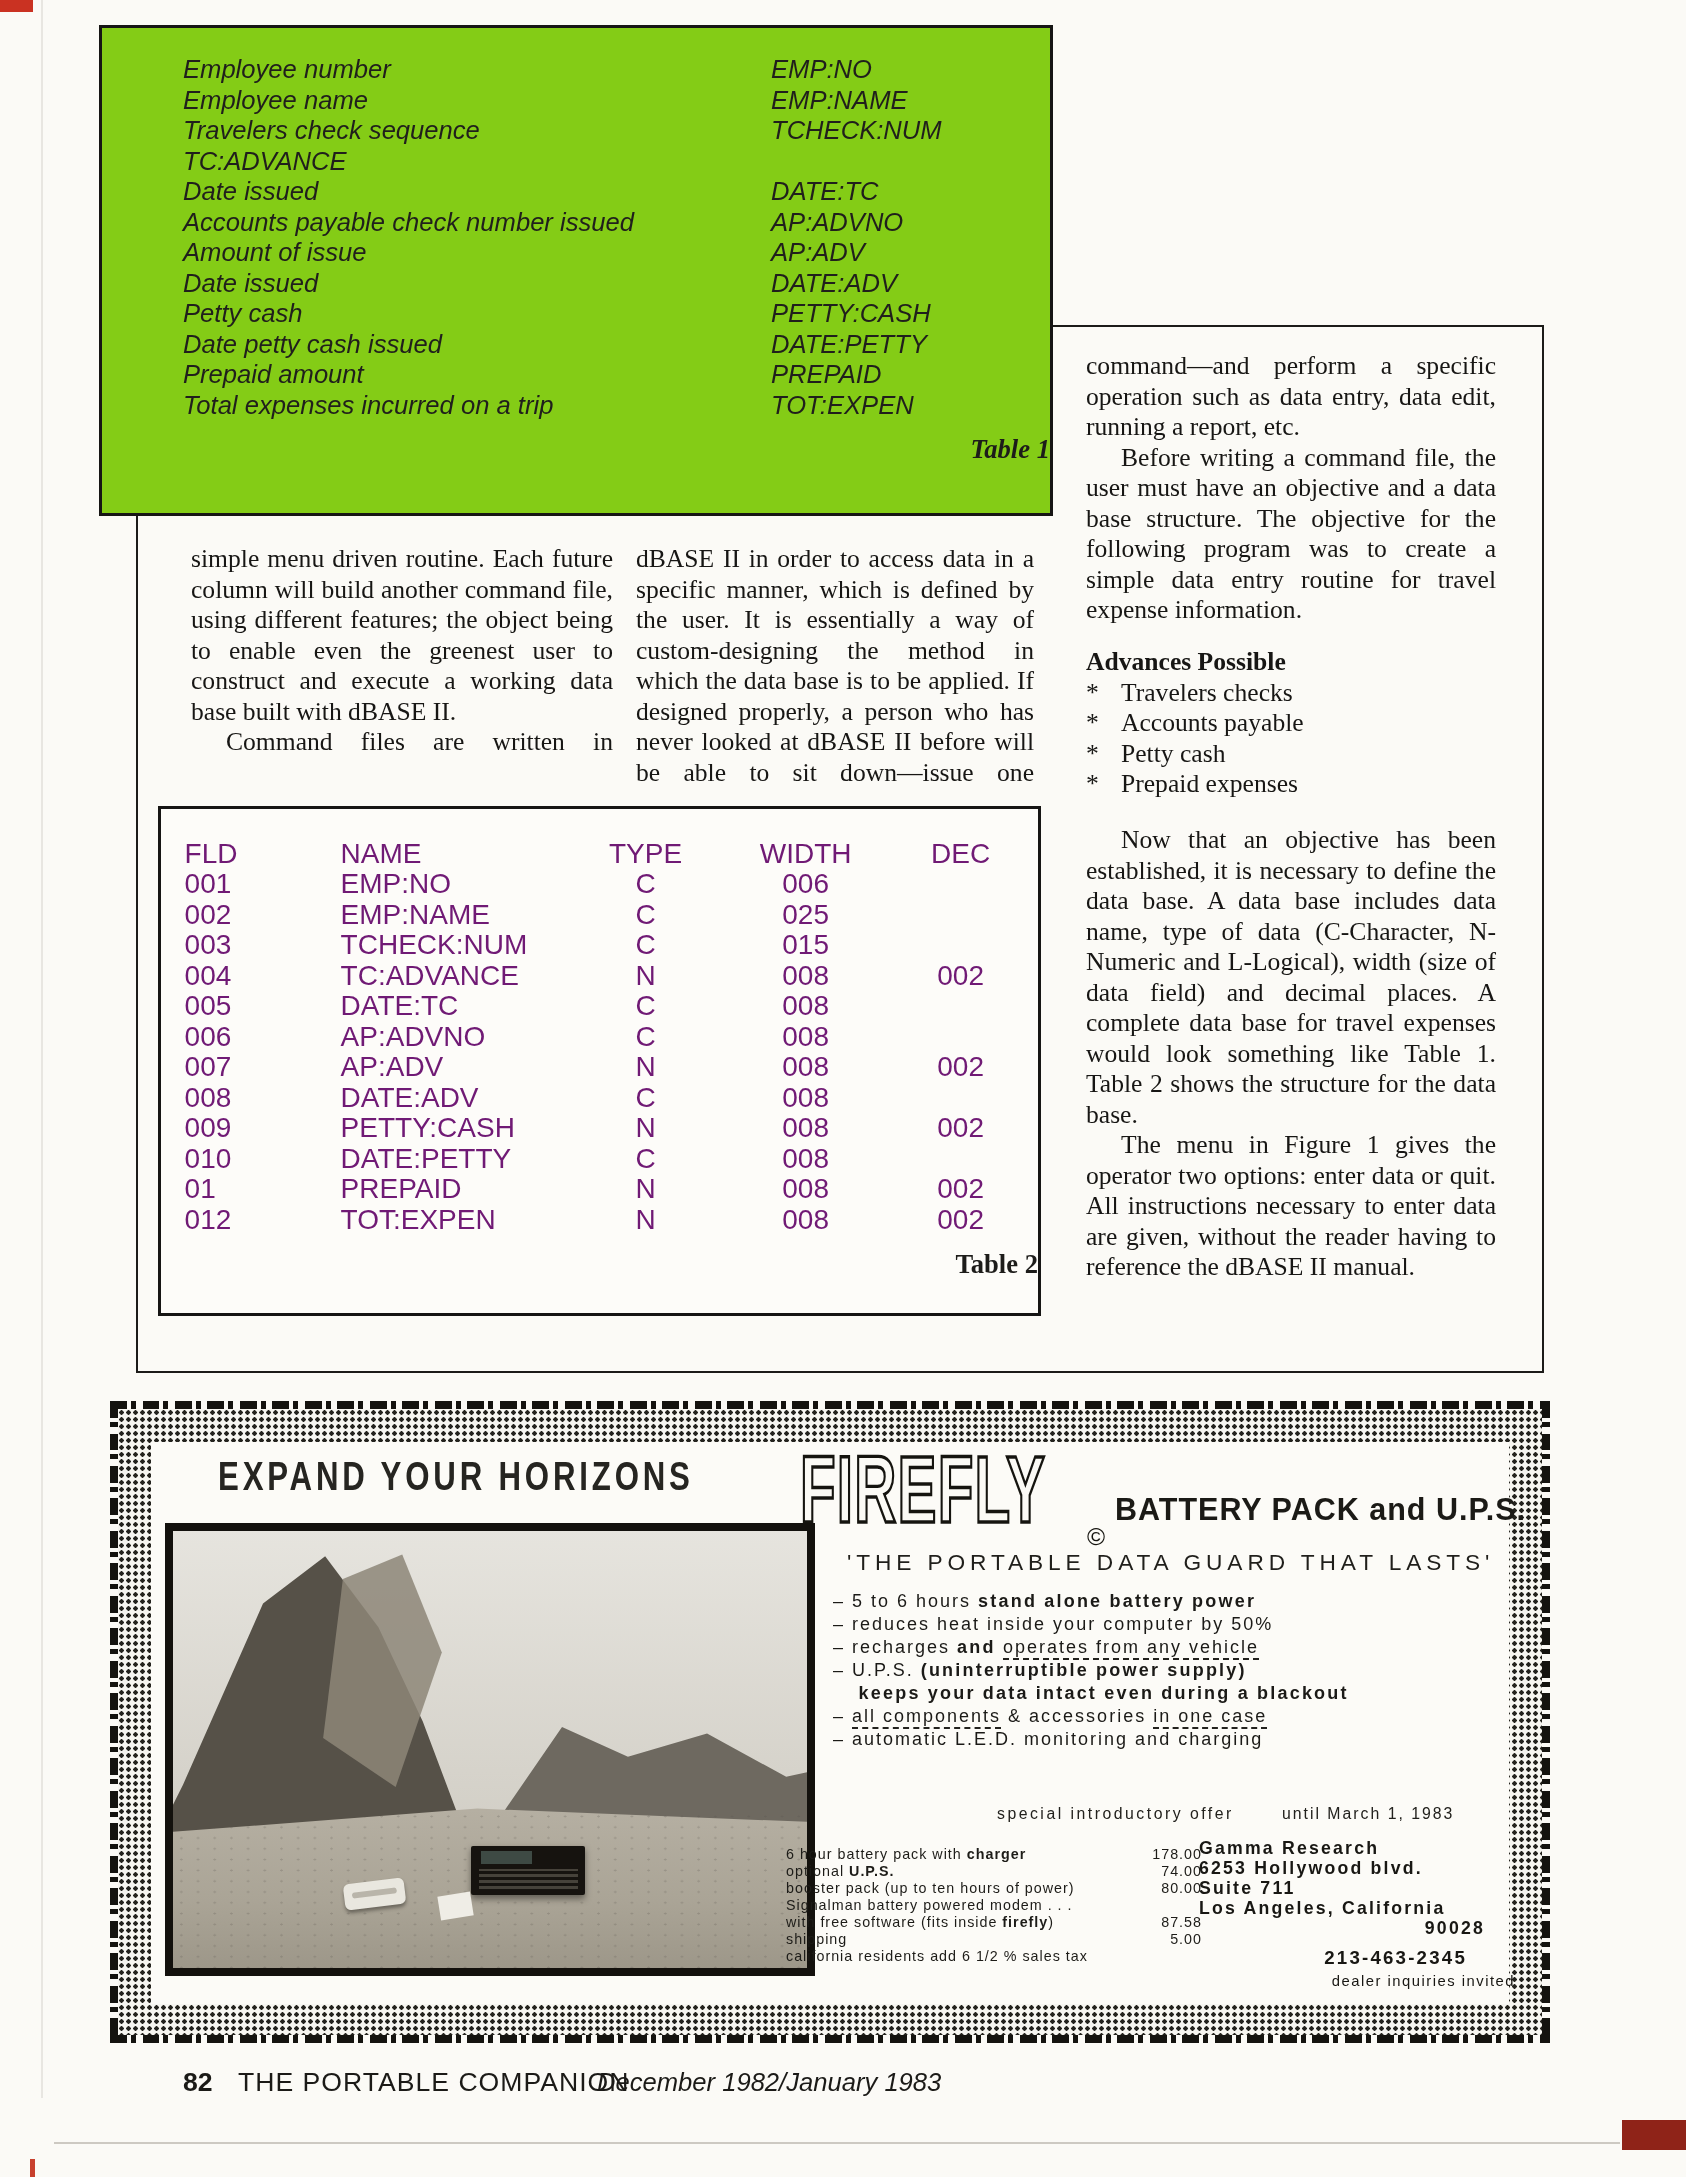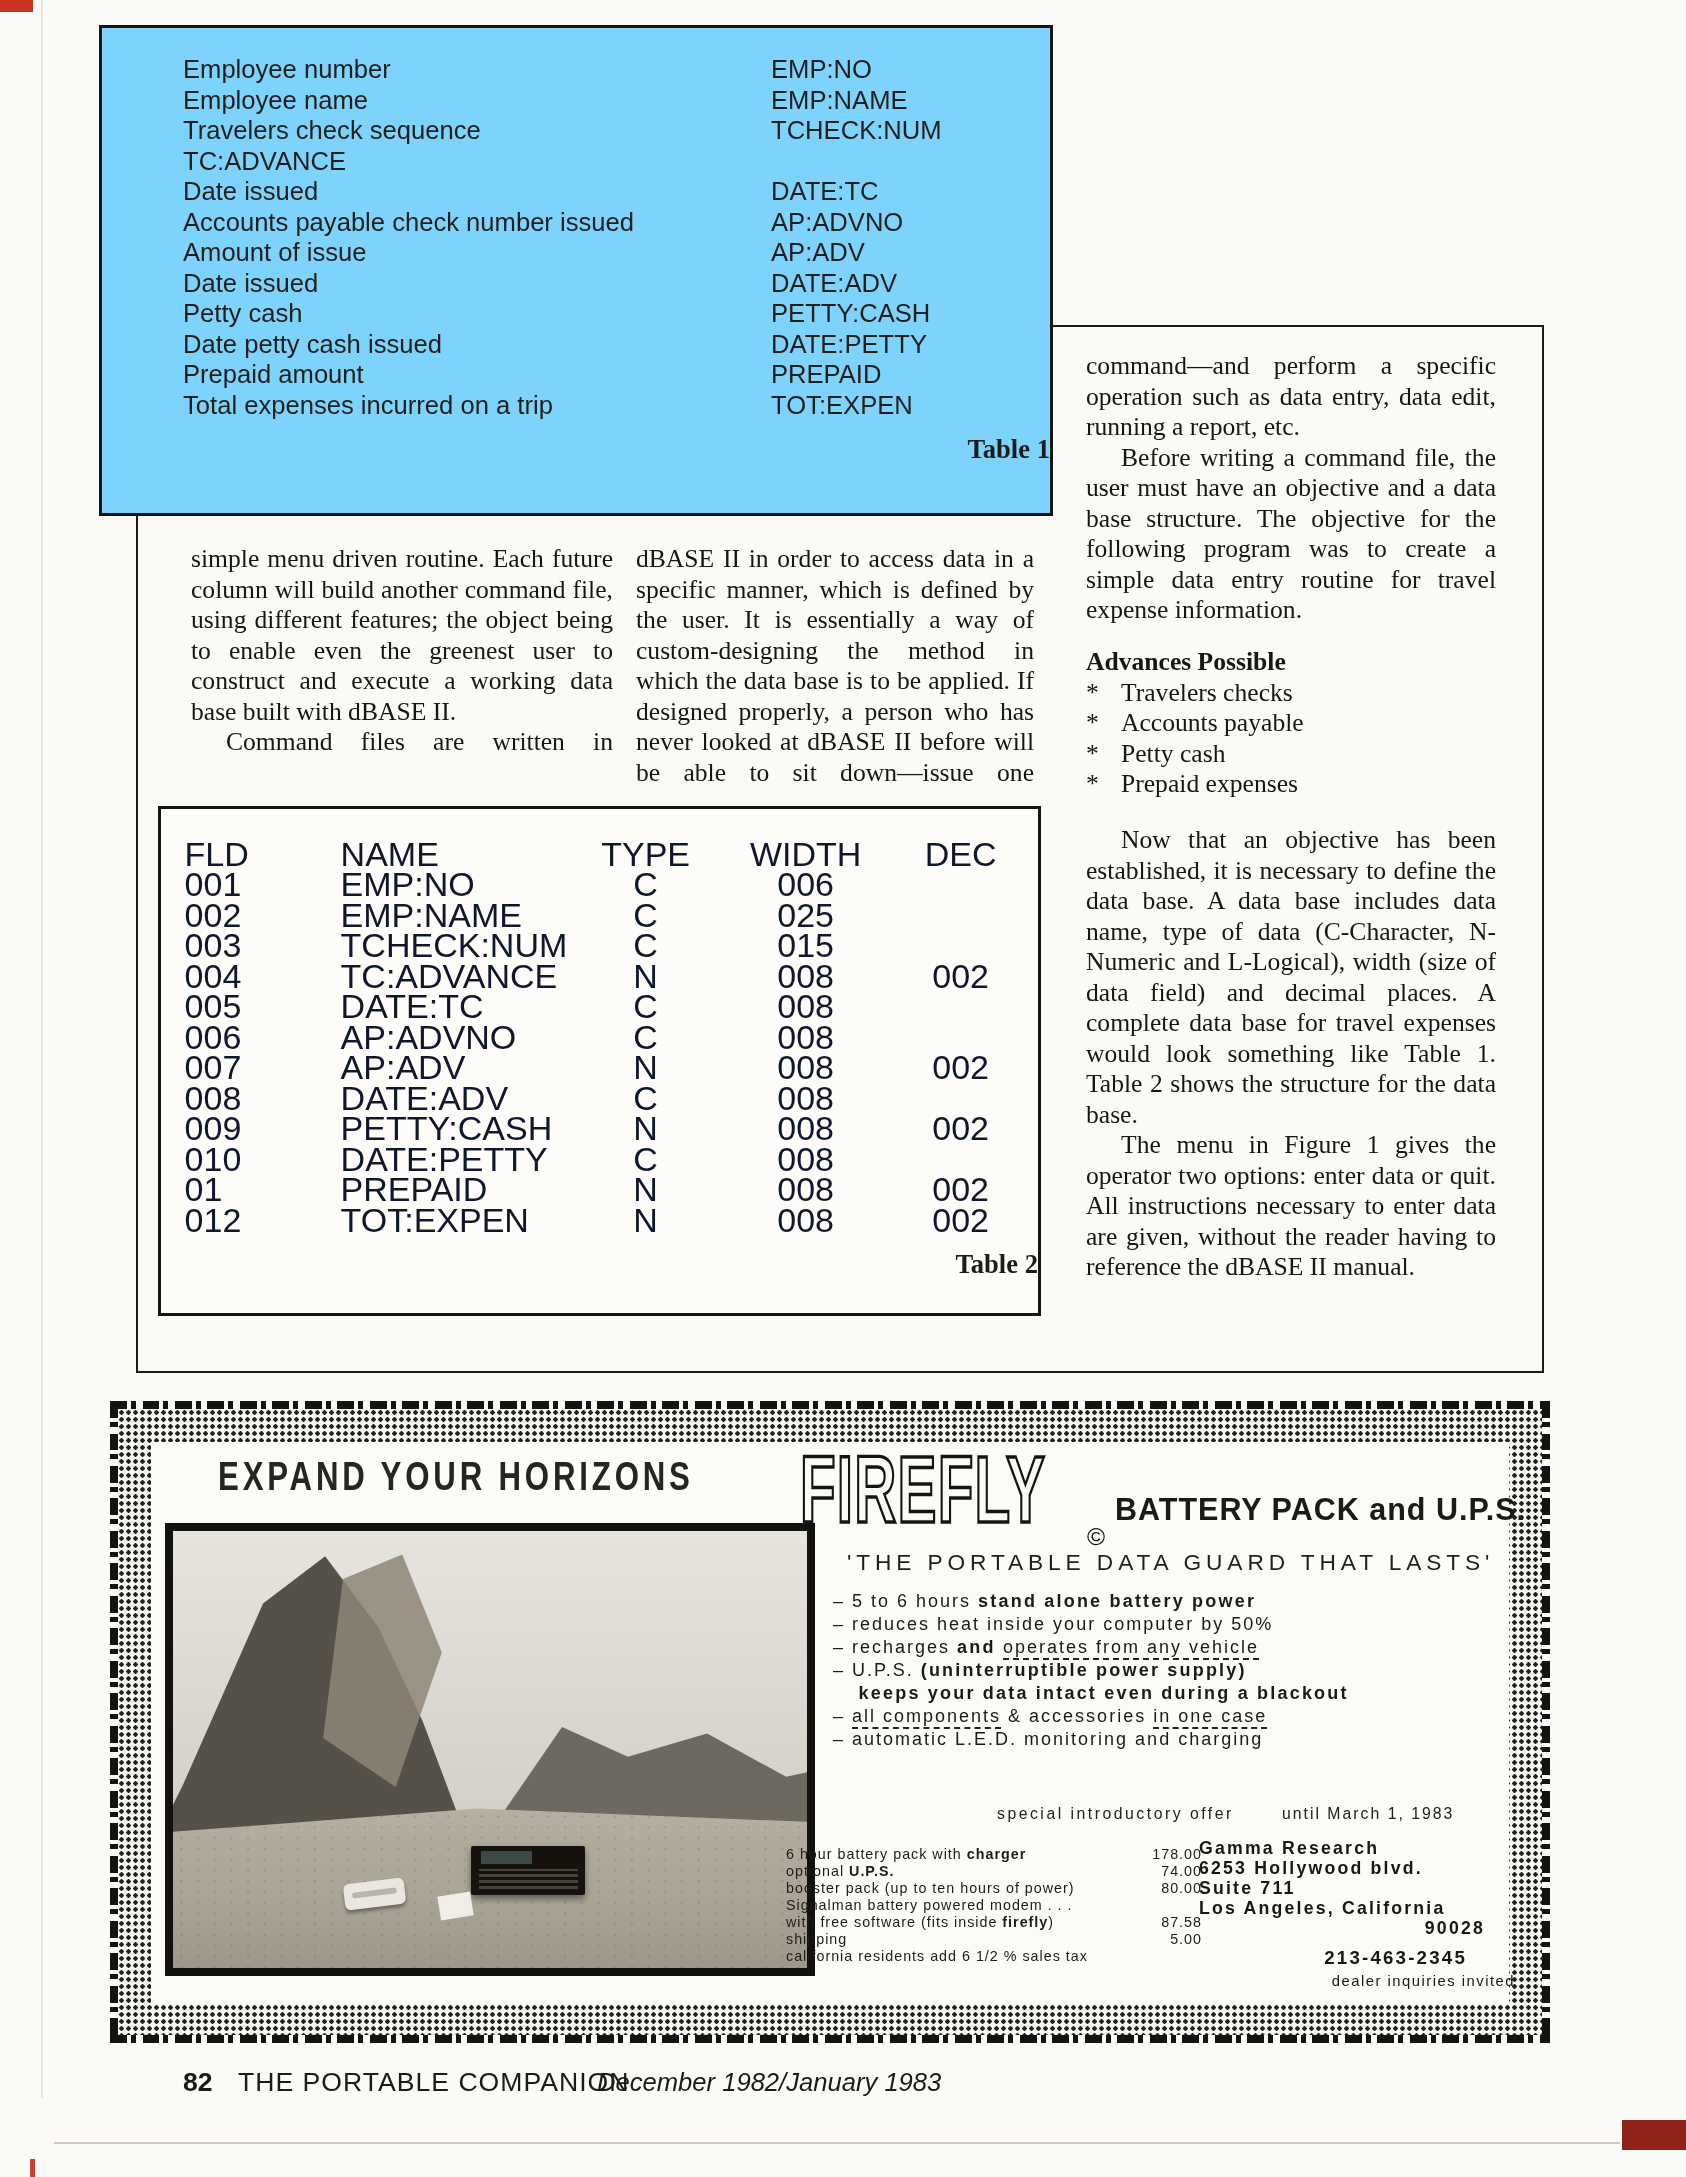--- a/index.html
+++ b/index.html
@@ -9,30 +9,30 @@
 
   
   .scan-line-v{left:41px;top:0;width:2px;height:2098px;background:#e8e6e1;}
   .scan-mark-tl{left:0;top:0;width:33px;height:11.8px;background:#ca3222;}
   .scan-mark-br{left:1622px;top:2120px;width:64px;height:29.6px;background:#8f2318;}
   .scan-mark-bl{left:29.6px;top:2159px;width:5.9px;height:17.7px;background:#c8402e;}
   .scan-rule-b{left:54px;top:2142px;width:1566px;height:2px;background:#cdc9c2;}
 
   
   .bigbox{left:136px;top:325px;width:1404px;height:1044px;border:2px solid #1c1b19;z-index:1;}
-  .t1box{left:99px;top:24.6px;width:948px;height:485px;border:3px solid #161514;background:#7dd3fc;z-index:2;}
+  .t1box{left:99px;top:24.6px;width:948px;height:485px;border:3px solid #161514;background:#84cc16;z-index:2;font-style:italic;}
   .t2box{left:158px;top:806px;width:877px;height:504px;border:3px solid #161514;background:#fdfcf9;z-index:2;}
 
   .t1-rows{padding:26.6px 0 0 81px;font-size:25.6px;line-height:30.5px;color:#201f1c;}
   .t1-row{display:flex;}
   .t1-label{width:588px;}
   .tcaption{font-family:"Liberation Serif",serif;font-weight:bold;font-size:26.6px;text-align:right;margin-top:13.8px;}
 
   .t2-grid{display:grid;grid-template-columns:156px 236px 138px 182px 128px;
-           padding:29.6px 0 0 23.6px;font-size:34px;line-height:30.5px;color:#0f172a;}
+           padding:29.6px 0 0 23.6px;font-size:28px;line-height:30.5px;color:#701a75;}
   .t2-grid .tc{text-align:center;}
 
   
   .bodycol{font-family:"Liberation Serif",serif;font-size:25.6px;line-height:30.5px;
            text-align:justify;color:#171614;z-index:2;}
   .bodycol p{margin:0;}
   .jlast{text-align-last:justify;}
   .indent{text-indent:35px;}
   .col1{left:191px;top:544px;width:422px;}
   .col2{left:636px;top:544px;width:398px;}

